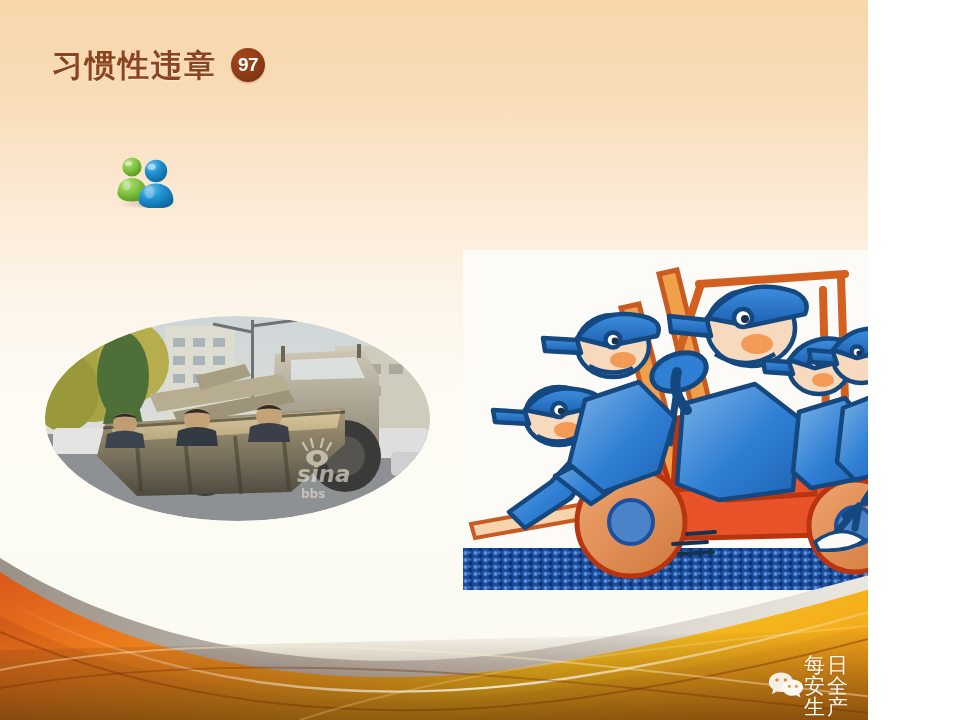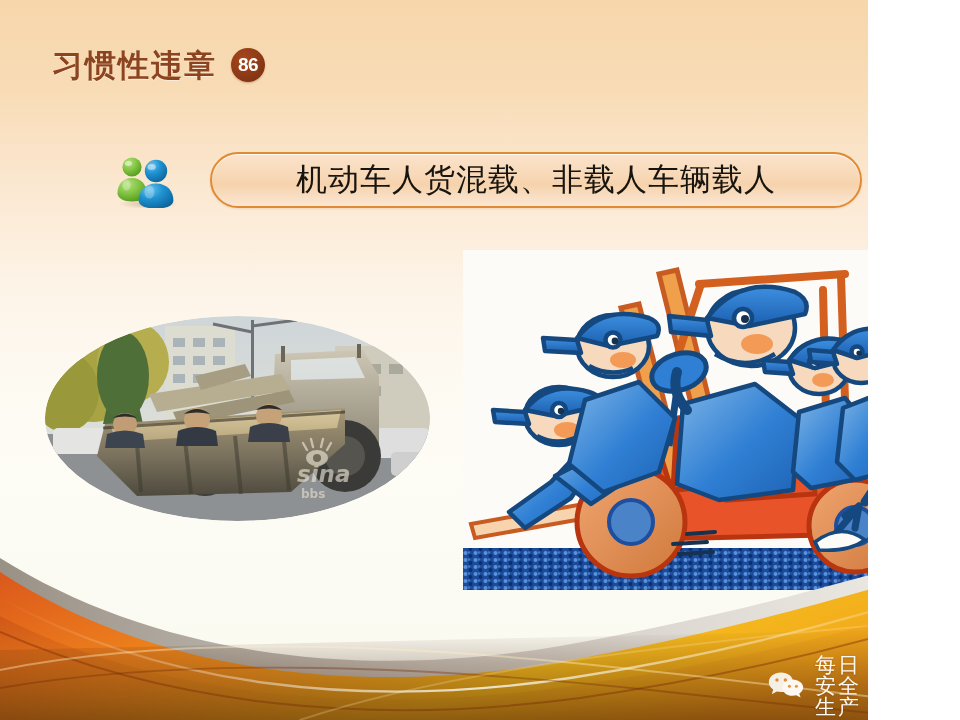--- a/index.html
+++ b/index.html
@@ -95,38 +95,38 @@
     overflow:hidden; background:#fdfcfa;
     z-index:20;
   }
 
   
   #wave { position:absolute; left:0; top:520px; width:960px; height:200px; z-index:60; }
 
   
   #footer-badge {
     position:absolute; left:768px; top:655px;
-    display:flex; align-items:center; gap:11px;
+    display:flex; align-items:center; 
     z-index:80;
   }
   #footer-badge .ftext {
     font-family:"DejaVu Serif", serif;
     font-size:21px; font-weight:400; color:#fdfaf5;
     letter-spacing:2px; line-height:1;
     text-shadow:0 1px 2px rgba(120,50,0,.35);
   }
 </style>
 </head>
 <body>
 
 <div id="slide">
 
   <div id="header">
     <span class="htext">习惯性违章</span>
-    <span class="badge">86</span>
+    <span class="badge">97</span>
   </div>
 
   <div id="people-icon">
     <svg width="72" height="56" viewBox="0 0 72 56">
       <defs>
         <radialGradient id="gGreen" cx="34%" cy="26%" r="85%">
           <stop offset="0%" stop-color="#b4e07a"></stop>
           <stop offset="45%" stop-color="#84c646"></stop>
           <stop offset="100%" stop-color="#4e9418"></stop>
         </radialGradient>
@@ -151,23 +151,20 @@
 
       <g>
         <circle cx="46" cy="19" r="11.2" fill="url(#gBlue)"></circle>
         <path d="M46 31.5 C34.6 31.5 28.6 39.6 28.6 48.2 C28.6 53.6 35.8 56.6 46 56.6 C56.2 56.6 63.4 53.6 63.4 48.2 C63.4 39.6 57.4 31.5 46 31.5 Z" fill="url(#gBlue)"></path>
         <ellipse cx="41.6" cy="15" rx="4.2" ry="2.9" fill="rgba(255,255,255,.48)"></ellipse>
         <ellipse cx="39.4" cy="40" rx="5" ry="6.6" fill="rgba(255,255,255,.26)"></ellipse>
       </g>
     </svg>
   </div>
 
-  <div id="banner">
-    <span class="btext">机动车人货混载、非载人车辆载人</span>
-  </div>
 
   <div id="photo-oval">
     <svg class="inner" width="385" height="205" viewBox="0 0 385 205" preserveAspectRatio="none">
       <defs>
         <clipPath id="ovalClip">
             <ellipse cx="192.5" cy="102.5" rx="192.5" ry="102.5"></ellipse>
           </clipPath>
         <linearGradient id="skyG" x1="0" y1="0" x2="0" y2="1">
           <stop offset="0%" stop-color="#cfd6d8"></stop>
             <stop offset="100%" stop-color="#e6e4d8"></stop>

